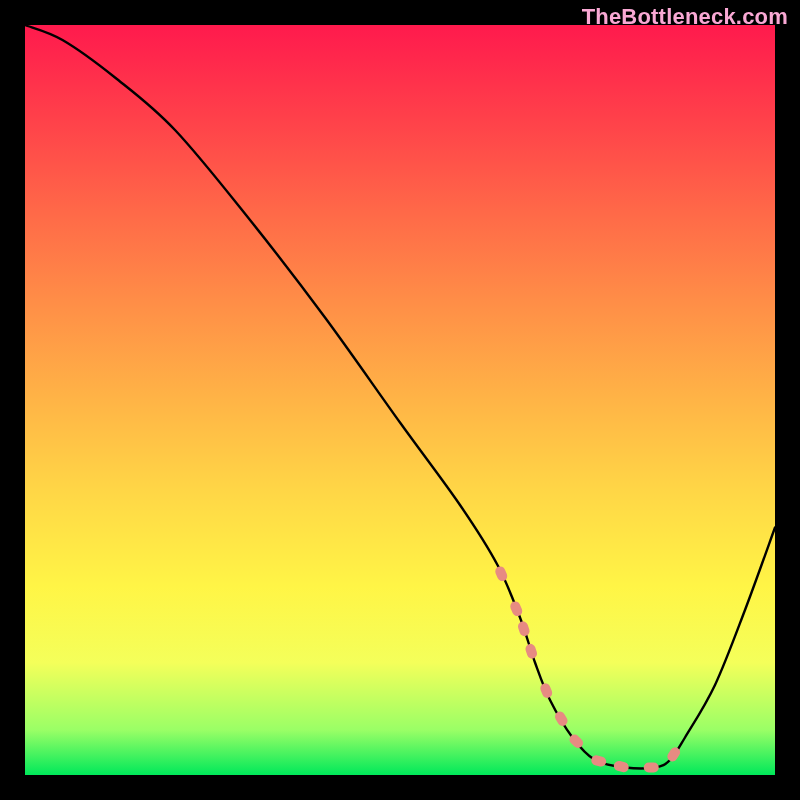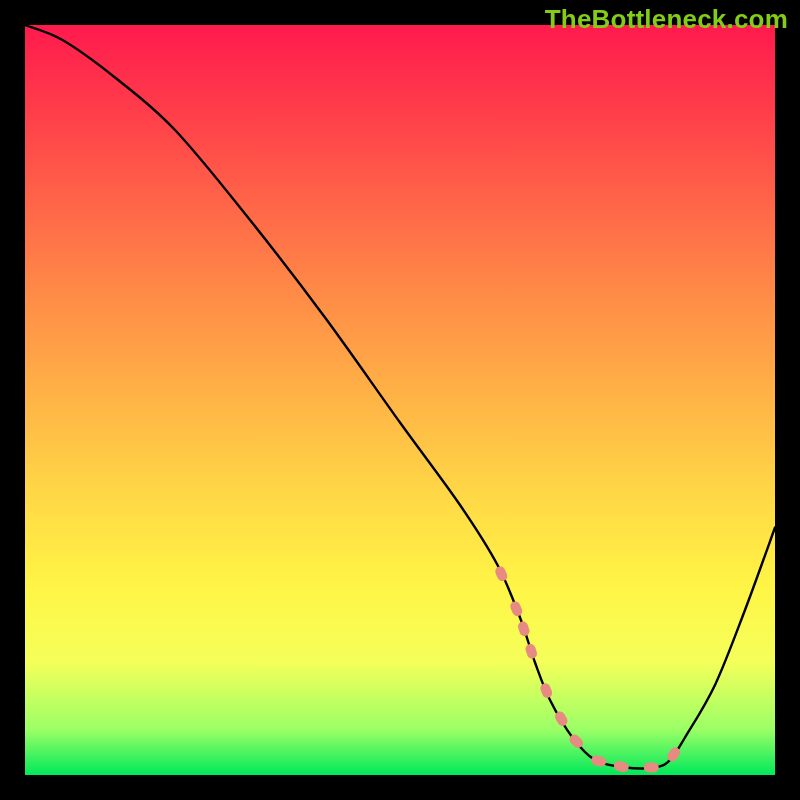--- a/index.html
+++ b/index.html
@@ -36,23 +36,23 @@
       #f4ff5a 85%,
       #9aff66 94%,
       #00e85a 100%
     );
   }
   .watermark {
     position: absolute;
     top: 4px;
     right: 12px;
     font-family: Arial, Helvetica, sans-serif;
-    font-size: 26px;
+    font-size: 22px;
     font-weight: 600;
-    color: #84cc16;
+    color: #f9a8d4;
     letter-spacing: 0.2px;
     user-select: none;
   }
   svg.curve {
     position: absolute;
     left: 0;
     top: 0;
     width: 800px;
     height: 800px;
     pointer-events: none;

